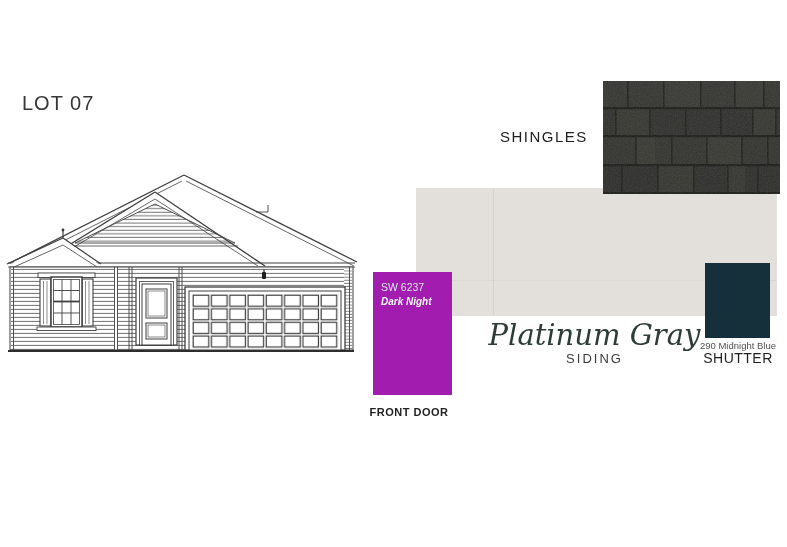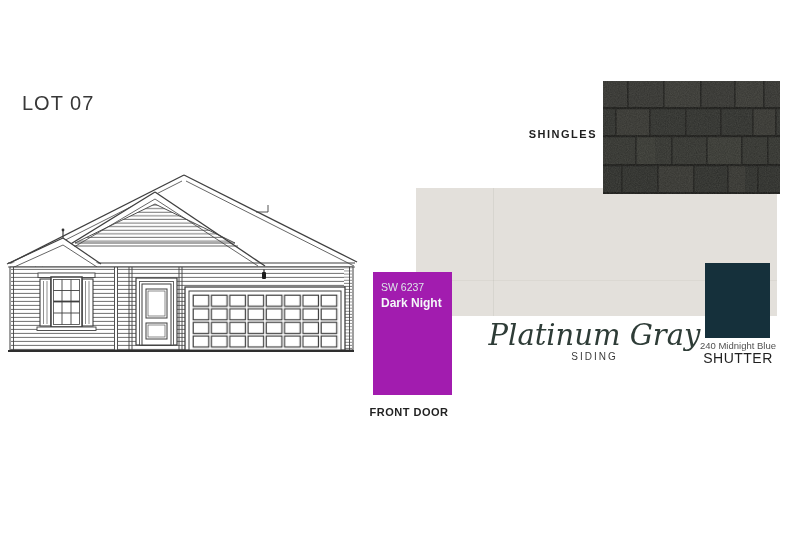--- a/index.html
+++ b/index.html
@@ -10,40 +10,40 @@
   .abs{position:absolute;}
   
   .lot-label{
     left:22px;top:92px;font-size:20px;color:#383838;letter-spacing:1px;
   }
   
   .house{left:5px;top:166px;width:355px;height:195px;}
   
   .shingles-swatch{left:603px;top:81px;width:177px;height:113px;background:#2d2d2b;z-index:2;}
   .shingles-label{
-    left:520px;top:128px;width:77px;text-align:right;font-size:11px;font-weight:bold;
+    left:500px;top:128px;width:77px;text-align:right;font-size:15px;font-weight:normal;
     letter-spacing:1.5px;color:#1e1e1e;z-index:3;
   }
   
   .siding-swatch{left:416px;top:188px;width:361px;height:128px;background:#e3e0db;z-index:1;}
   .siding-swatch .seam-v{position:absolute;left:77px;top:0;width:1px;height:100%;background:rgba(120,115,105,0.10);}
   .siding-swatch .seam-h{position:absolute;left:0;top:92px;width:100%;height:1px;background:rgba(120,115,105,0.07);}
   .siding-name{
     left:487px;top:318px;width:215px;text-align:center;z-index:3;
     font-family:"DejaVu Serif",serif;font-style:italic;font-size:29px;color:#2e3c37;
   }
   .siding-label{
     left:487px;top:351px;width:215px;text-align:center;z-index:3;
-    font-size:10px;letter-spacing:2px;color:#3a3a3a;
+    font-size:13px;letter-spacing:2px;color:#3a3a3a;
   }
   
   .front-door-swatch{left:373px;top:272px;width:79px;height:123px;background:#1d333d;z-index:2;
     box-sizing:border-box;padding:9px 6px 0 8px;}
   .front-door-code{font-size:10.5px;color:#dde6e9;line-height:1.3;}
-  .front-door-name{font-size:12px;font-weight:bold;color:#f4f8f9;line-height:1.35;}
+  .front-door-name{font-size:10px;font-weight:bold;color:#f4f8f9;line-height:1.35;font-style:italic;}
   .front-door-label{
     left:364px;top:406px;width:90px;text-align:center;font-size:11px;font-weight:bold;
     letter-spacing:0.5px;color:#222;z-index:3;
   }
   
   .shutter-swatch{left:705px;top:263px;width:65px;height:75px;background:#15303b;z-index:2;}
   .shutter-code{
     left:694px;top:340px;width:88px;text-align:center;font-size:9.5px;color:#515151;z-index:3;
   }
   .shutter-label{
@@ -225,16 +225,16 @@
   <div class="abs siding-name">Platinum Gray</div>
   <div class="abs siding-label">SIDING</div>
 
   <div class="abs front-door-swatch" style="background-color: #a21caf;">
     <div class="front-door-code">SW 6237</div>
     <div class="front-door-name">Dark Night</div>
   </div>
   <div class="abs front-door-label">FRONT DOOR</div>
 
   <div class="abs shutter-swatch" style="background-color: rgb(21, 48, 59);"></div>
-  <div class="abs shutter-code">240 Midnight Blue</div>
+  <div class="abs shutter-code">290 Midnight Blue</div>
   <div class="abs shutter-label">SHUTTER</div>
 
 </div>
 
 </body></html>

